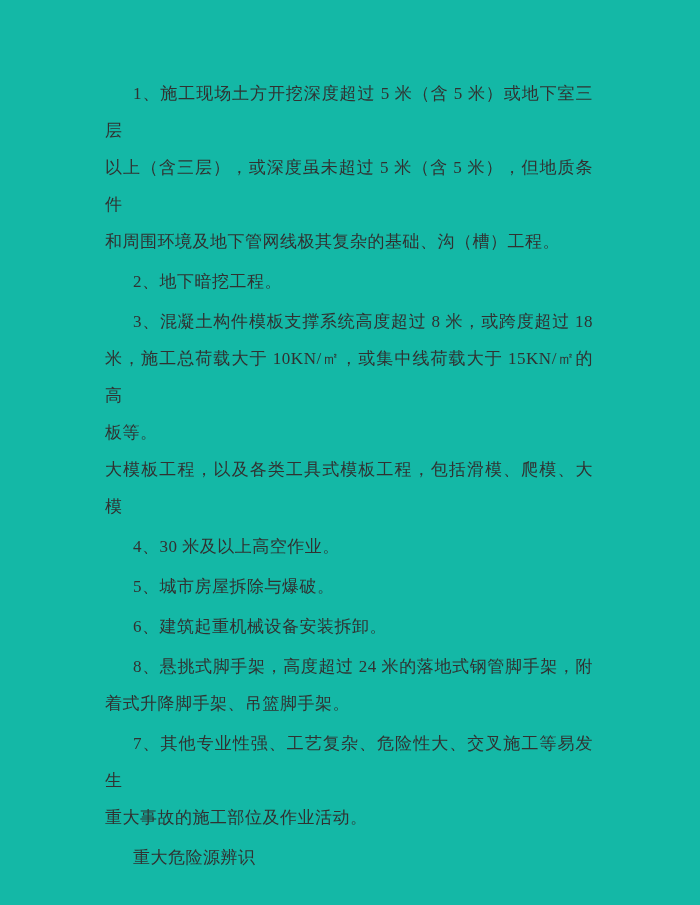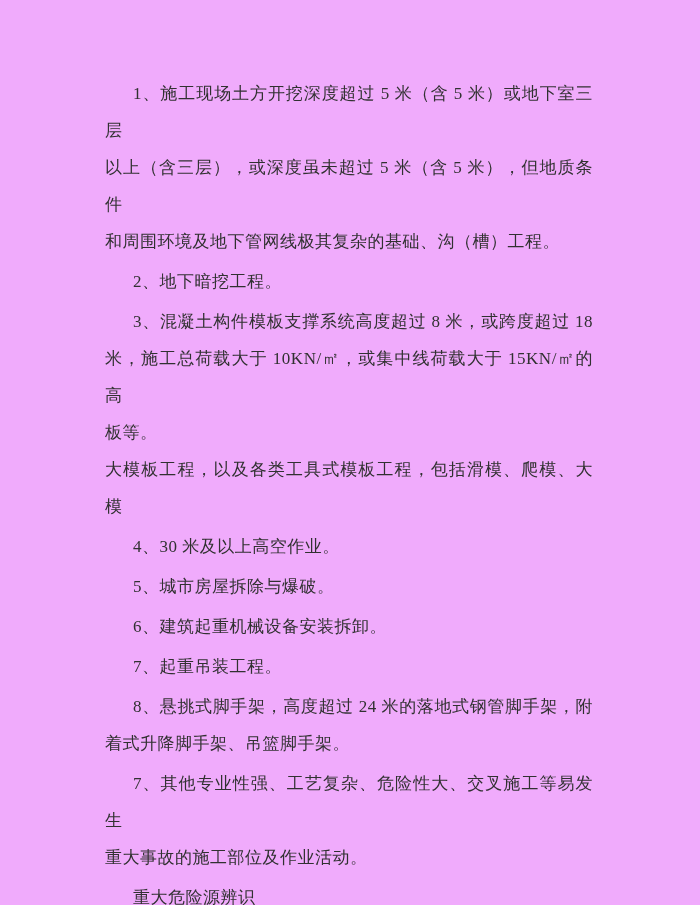--- a/index.html
+++ b/index.html
@@ -37,21 +37,21 @@
     text-align-last: justify;
   }
   
   .line.first {
     text-indent: 28px;
   }
 </style>
 </head>
 <body>
 
-<div class="page" style="background: #f0abfc; color: rgb(49, 49, 49);">
+<div class="page" style="background: #14b8a6; color: rgb(49, 49, 49);">
   <div id="doc-body">
       <div class="para">
         <div class="line first jl">1、施工现场土方开挖深度超过 5 米（含 5 米）或地下室三层</div>
         <div class="line jl">以上（含三层），或深度虽未超过 5 米（含 5 米），但地质条件</div>
         <div class="line">和周围环境及地下管网线极其复杂的基础、沟（槽）工程。</div>
       </div>
       <div class="para">
         <div class="line first">2、地下暗挖工程。</div>
       </div>
       <div class="para">
@@ -63,23 +63,20 @@
       <div class="para">
         <div class="line first">4、30 米及以上高空作业。</div>
       </div>
       <div class="para">
         <div class="line first">5、城市房屋拆除与爆破。</div>
       </div>
       <div class="para">
         <div class="line first">6、建筑起重机械设备安装拆卸。</div>
       </div>
       <div class="para">
-        <div class="line first">7、起重吊装工程。</div>
-      </div>
-      <div class="para">
         <div class="line first jl">8、悬挑式脚手架，高度超过 24 米的落地式钢管脚手架，附</div>
         <div class="line">着式升降脚手架、吊篮脚手架。</div>
       </div>
       <div class="para">
         <div class="line first jl">7、其他专业性强、工艺复杂、危险性大、交叉施工等易发生</div>
         <div class="line">重大事故的施工部位及作业活动。</div>
       </div>
       <div class="para">
         <div class="line first">重大危险源辨识</div>
       </div>

